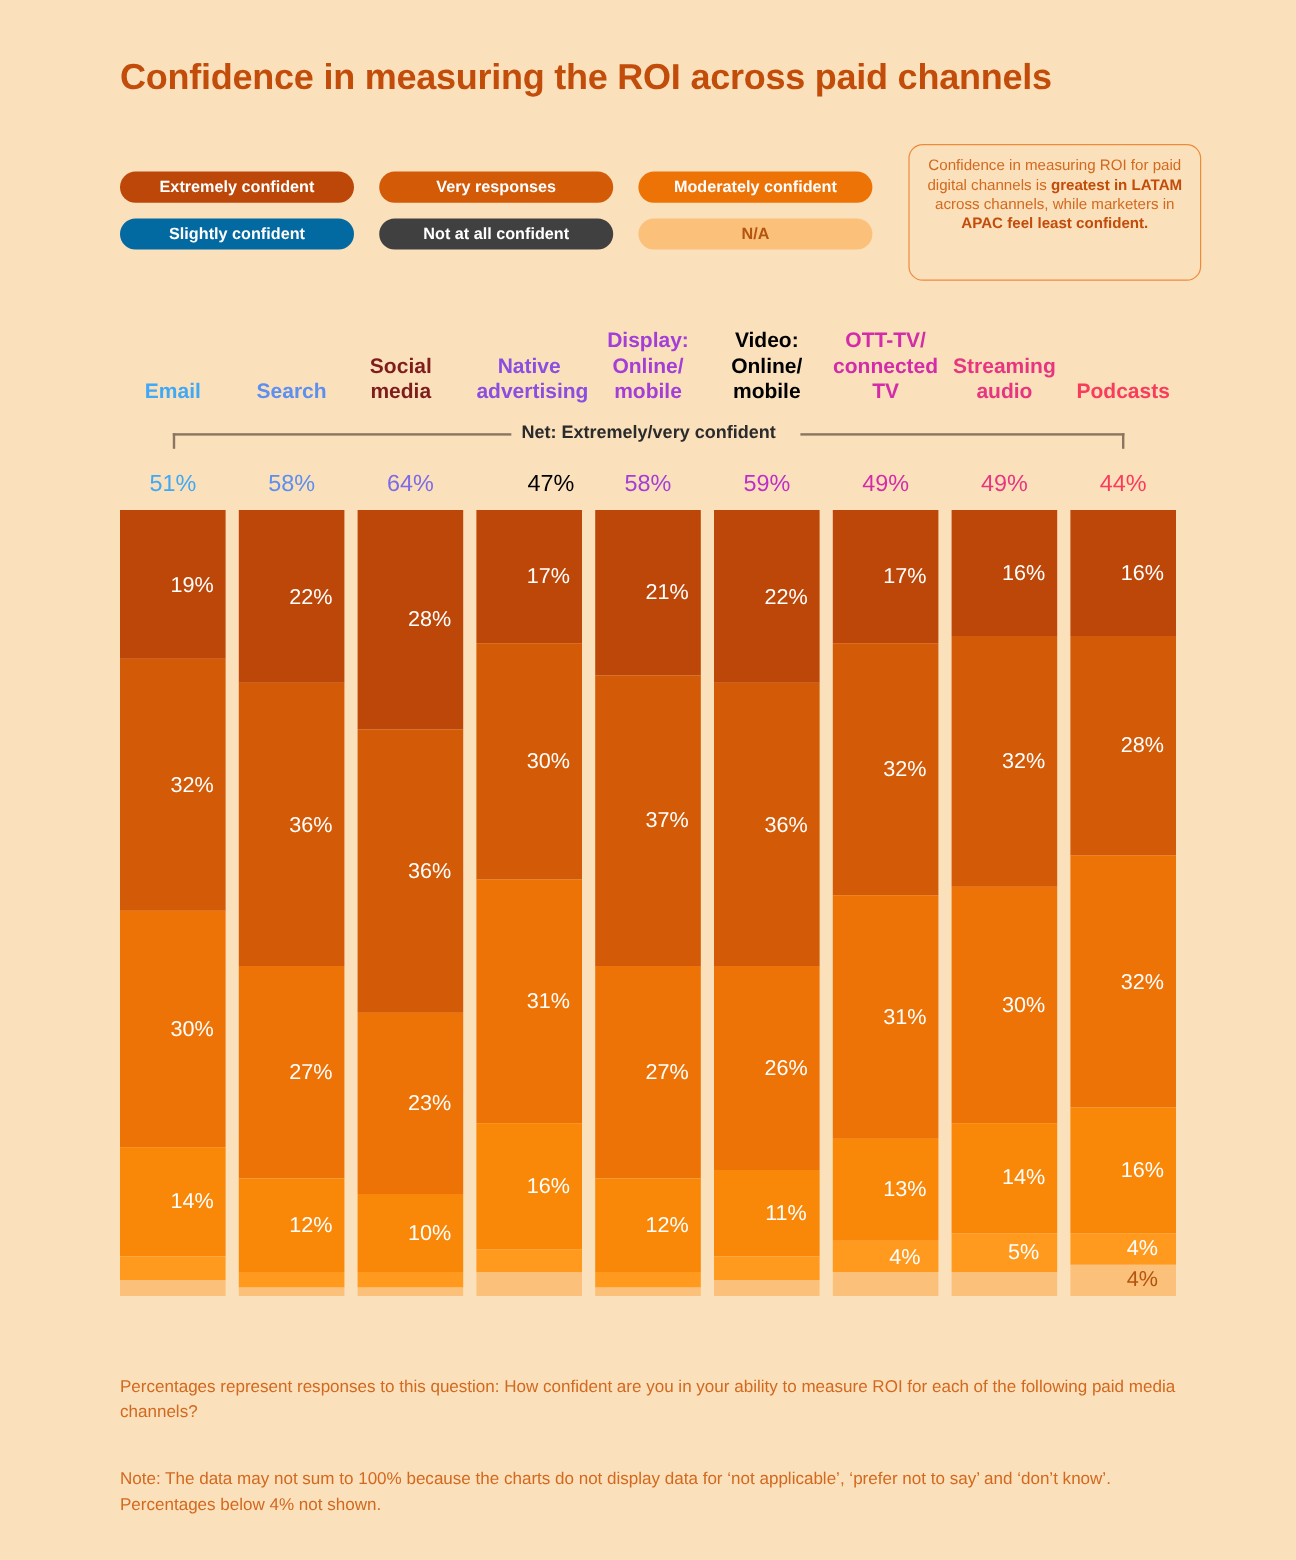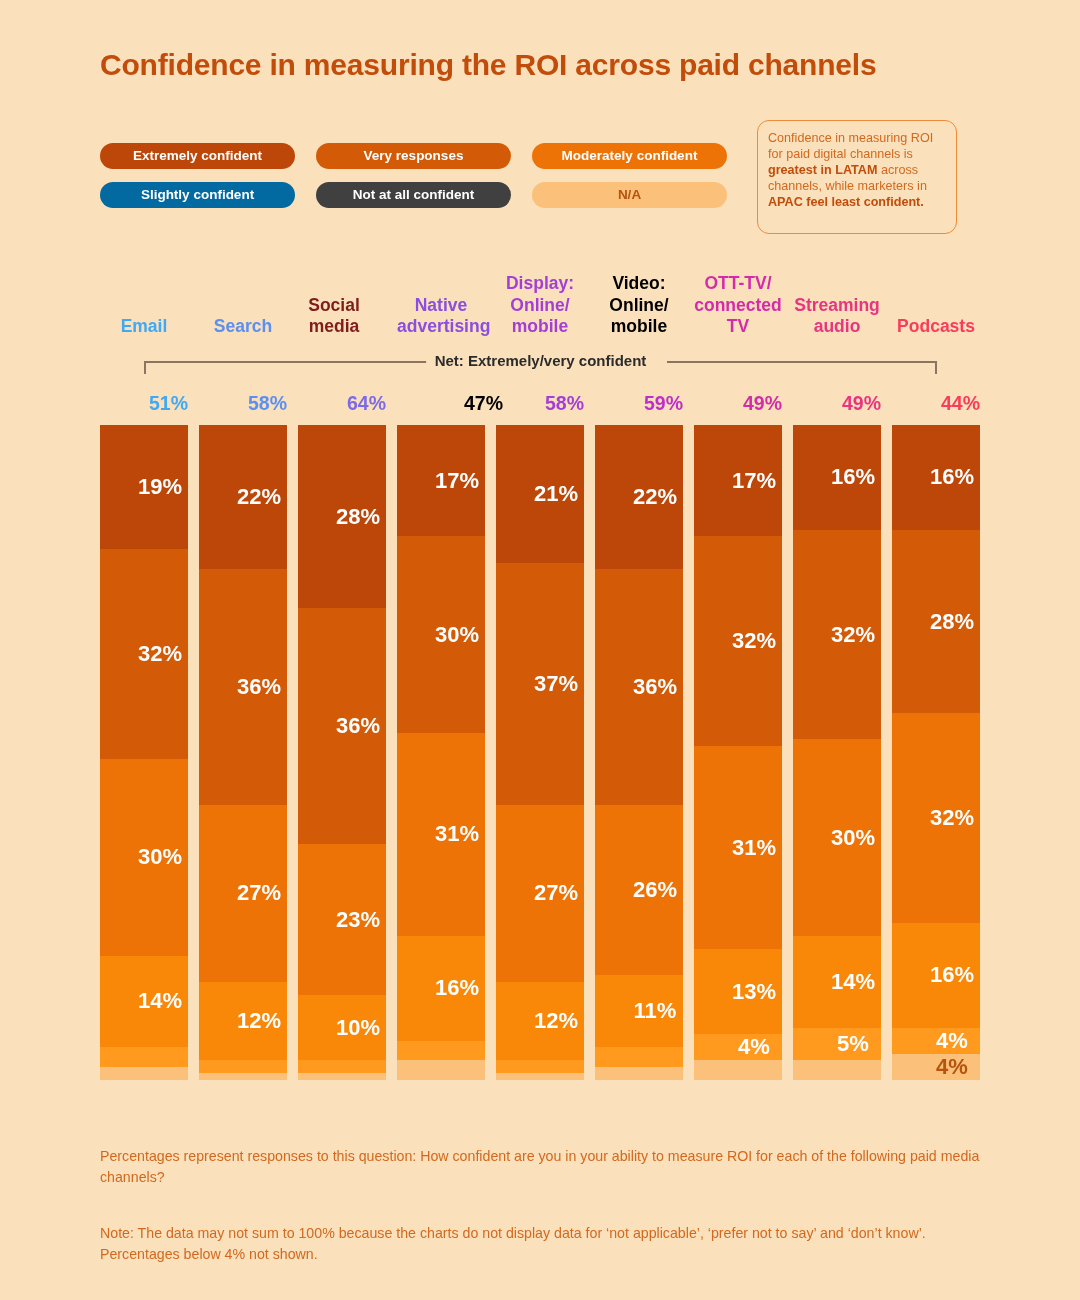--- a/index.html
+++ b/index.html
@@ -42,24 +42,25 @@
     font-weight: bold;
     color: #ffffff;
     line-height: 1;
   }
   .chip.na { color: #B4540E; text-align: center; }
 
   
   .callout {
     position: absolute;
     left: 757px; top: 120px;
-    width: 200px; height: 114px;
+    width: 244px; height: 114px;
     border: 1.6px solid #ED8B3B;
     border-radius: 12px;
     padding: 10px 10px 0 10px;
+    text-align: center;
     font-size: 12.6px;
     line-height: 1.27;
     color: #D2691E;
   }
   .callout b { color: #C24C0A; font-weight: bold; }
 
   
   .headers {
     position: absolute;
     left: 100px; top: 268px;
@@ -101,32 +102,32 @@
     font-size: 15px;
     font-weight: bold;
     color: #2B2B2B;
     white-space: nowrap;
   }
 
   
   .nets { position: absolute; left: 100px; top: 392px; width: 880px; height: 26px; }
   .ncell {
     position: absolute; top: 0; width: 88px;
-    text-align: right;
-    font-size: 19.5px; font-weight: bold;
+    text-align: center;
+    font-size: 19.5px; font-weight: normal;
   }
 
   
   .chart { position: absolute; left: 100px; top: 425px; width: 880px; height: 655px; }
   .bar { position: absolute; bottom: 0; width: 88px; }
   .seg {
     position: relative;
     display: flex; align-items: center; justify-content: center;
     color: #ffffff;
-    font-size: 22px; font-weight: bold;
+    font-size: 18px; font-weight: normal;
     overflow: hidden;
     padding-left: 32px;
   }
   .seg.na-seg { color: #B4540E; }
 
   
   .footnotes {
     position: absolute;
     left: 100px; top: 1146px;
     width: 880px;

